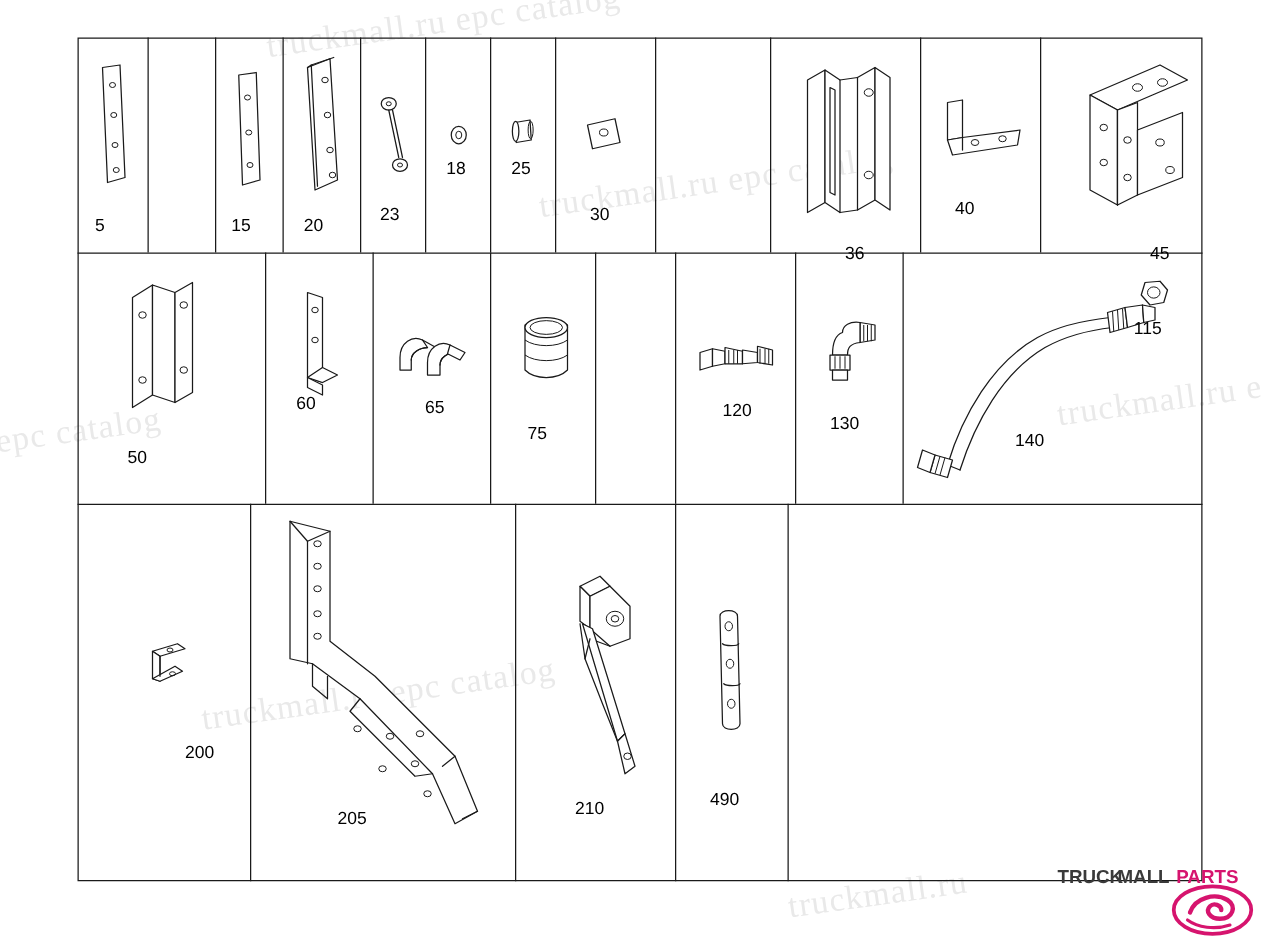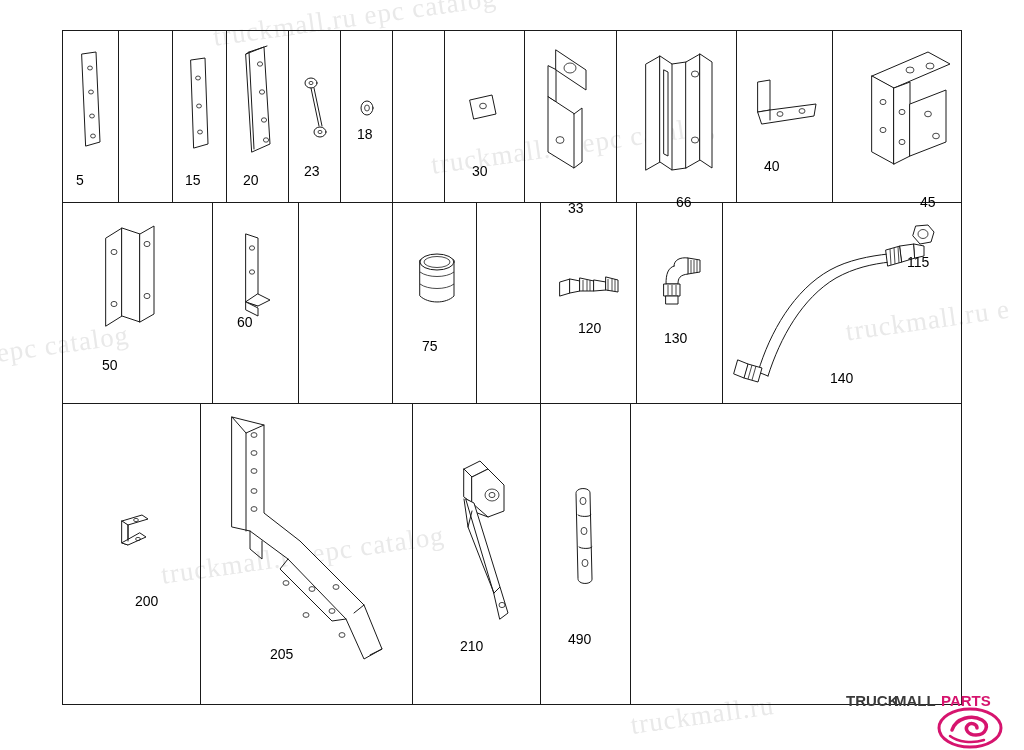--- a/index.html
+++ b/index.html
@@ -139,61 +139,58 @@
   <div class="cell" style="left:340px;top:30px;width:52px;height:172px;">
     <div class="art" style="left:17px;top:68px;">
       <svg width="20" height="22" viewBox="0 0 20 22">
         <ellipse class="ln-f" cx="10" cy="10" rx="6" ry="7"></ellipse>
         <ellipse class="thin" cx="10" cy="10" rx="2.4" ry="3"></ellipse>
       </svg>
     </div>
     <div class="num" style="left:17px;top:96px;">18</div>
   </div>
 
+  <div class="cell" style="left:392px;top:30px;width:52px;height:172px;">
+    <div class="art" style="left:14px;top:62px;">
+      <svg width="26" height="28" viewBox="0 0 26 28">
+        <path class="ln-f" d="M6 6 L18 4 L19 20 L7 22 Z"></path>
+        <ellipse class="ln-f" cx="6.5" cy="13" rx="2.6" ry="8"></ellipse>
+        <ellipse class="thin" cx="18.5" cy="12" rx="2" ry="7"></ellipse>
+      </svg>
+    </div>
+    <div class="num" style="left:17px;top:96px;">25</div>
+  </div>
 
   <div class="cell" style="left:444px;top:30px;width:80px;height:172px;">
     <div class="art" style="left:22px;top:62px;">
       <svg width="36" height="34" viewBox="0 0 36 34">
         <path class="ln-f" d="M4 8 L26 3 L30 22 L8 27 Z"></path>
         <ellipse class="thin" cx="17" cy="14" rx="3.4" ry="2.8"></ellipse>
       </svg>
     </div>
     <div class="num" style="left:28px;top:133px;">30</div>
   </div>
 
-  <div class="cell" style="left:524px;top:30px;width:92px;height:172px;">
-    <div class="art" style="left:16px;top:12px;">
-      <svg width="60" height="130" viewBox="0 0 60 130">
-        <path class="ln-f" d="M16 8 L46 28 L46 48 L16 28 Z"></path>
-        <ellipse class="thin" cx="30" cy="26" rx="6" ry="5"></ellipse>
-        <path class="ln-f" d="M16 28 L16 60 L8 55 L8 24 Z"></path>
-        <path class="ln-f" d="M8 55 L8 110 L34 126 L34 72 Z"></path>
-        <path class="ln" d="M34 72 L42 66 L42 120 L34 126"></path>
-        <ellipse class="thin" cx="20" cy="98" rx="4" ry="3.4"></ellipse>
-      </svg>
-    </div>
-    <div class="num" style="left:44px;top:170px;">33</div>
-  </div>
 
   <div class="cell" style="left:616px;top:30px;width:120px;height:172px;">
     <div class="art" style="left:22px;top:14px;">
       <svg width="82" height="140" viewBox="0 0 82 140">
 
         <path class="ln-f" d="M8 20 L22 12 L22 118 L8 126 Z"></path>
         <path class="ln-f" d="M22 12 L34 20 L34 126 L22 118 Z"></path>
         <path class="ln" d="M26 26 L30 28 L30 112 L26 110 Z"></path>
 
         <path class="ln-f" d="M48 18 L62 10 L62 116 L48 124 Z"></path>
         <path class="ln-f" d="M62 10 L74 18 L74 124 L62 116 Z"></path>
         <ellipse class="thin" cx="57" cy="30" rx="3.6" ry="3"></ellipse>
         <ellipse class="thin" cx="57" cy="96" rx="3.6" ry="3"></ellipse>
         <path class="ln" d="M34 20 L48 18 M34 126 L48 124"></path>
       </svg>
     </div>
-    <div class="num" style="left:60px;top:164px;">66</div>
+    <div class="num" style="left:60px;top:164px;">36</div>
   </div>
 
   <div class="cell" style="left:736px;top:30px;width:96px;height:172px;">
     <div class="art" style="left:14px;top:46px;">
       <svg width="72" height="60" viewBox="0 0 72 60">
         <path class="ln-f" d="M8 6 L20 4 L20 34 L8 36 Z"></path>
         <path class="ln-f" d="M8 36 L20 34 L66 28 L64 40 L12 48 Z"></path>
         <path class="ln" d="M20 34 L20 44"></path>
         <ellipse class="thin" cx="30" cy="38" rx="3" ry="2.4"></ellipse>
         <ellipse class="thin" cx="52" cy="35" rx="3" ry="2.4"></ellipse>
@@ -244,20 +241,33 @@
         <path class="ln-f" d="M14 6 L26 10 L26 78 L14 74 Z"></path>
         <path class="ln-f" d="M14 74 L26 78 L38 72 L26 66 Z"></path>
         <path class="ln-f" d="M14 74 L26 80 L26 88 L14 82 Z"></path>
         <ellipse class="thin" cx="20" cy="20" rx="2.6" ry="2.2"></ellipse>
         <ellipse class="thin" cx="20" cy="44" rx="2.6" ry="2.2"></ellipse>
       </svg>
     </div>
     <div class="num" style="left:25px;top:112px;">60</div>
   </div>
 
+  <div class="cell" style="left:298px;top:202px;width:94px;height:201px;">
+    <div class="art" style="left:18px;top:62px;">
+      <svg width="62" height="44" viewBox="0 0 62 44">
+        <path class="ln-f" d="M4 22 C4 10 14 4 22 8 L26 14 C20 14 13 18 13 24 L13 32 L4 32 Z"></path>
+        <path class="ln" d="M13 24 C13 18 20 14 26 14"></path>
+        <path class="ln-f" d="M26 26 C26 14 36 8 44 12 L49 18 C42 18 36 22 36 28 L36 36 L26 36 Z"></path>
+        <path class="ln" d="M36 28 C36 22 42 18 49 18"></path>
+        <path class="ln-f" d="M44 12 L56 18 L52 24 L42 19 Z"></path>
+        <path class="ln" d="M22 8 L31 13"></path>
+      </svg>
+    </div>
+    <div class="num" style="left:42px;top:115px;">65</div>
+  </div>
 
   <div class="cell" style="left:392px;top:202px;width:84px;height:201px;">
     <div class="art" style="left:14px;top:50px;">
       <svg width="62" height="62" viewBox="0 0 62 62">
         <path class="ln-f" d="M14 8 C22 2 40 2 48 8 L48 44 C40 52 22 52 14 44 Z"></path>
         <ellipse class="ln-f" cx="31" cy="10" rx="17" ry="8"></ellipse>
         <ellipse class="thin" cx="31" cy="10" rx="13" ry="5.5"></ellipse>
         <path class="thin" d="M14 20 C22 26 40 26 48 20"></path>
         <path class="thin" d="M14 32 C22 38 40 38 48 32"></path>
       </svg>
@@ -306,21 +316,21 @@
         <path class="ln-f" d="M156 26 L170 22 L172 38 L158 42 Z"></path>
         <path class="thin" d="M160 25 L161 41 M164 24 L165 40 M168 23 L169 39"></path>
         <path class="ln-f" d="M170 22 L184 20 L185 34 L172 38 Z"></path>
         <path class="ln-f" d="M184 20 L194 22 L194 32 L185 34 Z"></path>
 
         <path class="ln-f" d="M18 140 L32 144 L28 158 L14 154 Z"></path>
         <path class="thin" d="M22 141 L18 155 M26 142 L22 156"></path>
         <path class="ln-f" d="M8 136 L18 140 L14 154 L4 150 Z"></path>
       </svg>
     </div>
-    <div class="num" style="left:90px;top:168px;margin-left:18px;">140</div>
+    <div class="num" style="left:90px;top:142px;">140</div>
 
     <div class="art" style="left:186px;top:20px;">
       <svg width="30" height="28" viewBox="0 0 30 28">
         <path class="ln-f" d="M8 4 L20 3 L26 10 L23 20 L12 22 L5 14 Z"></path>
         <ellipse class="thin" cx="15" cy="12" rx="5" ry="4.5"></ellipse>
       </svg>
     </div>
     <div class="num" style="left:185px;top:52px;">115</div>
   </div>
 
@@ -328,21 +338,21 @@
     <div class="art" style="left:50px;top:108px;">
       <svg width="50" height="58" viewBox="0 0 50 58">
         <path class="ln-f" d="M10 10 L30 4 L36 8 L16 14 Z"></path>
         <path class="ln-f" d="M10 10 L16 14 L16 34 L10 32 Z"></path>
         <path class="ln-f" d="M10 32 L16 34 L34 26 L28 22 Z"></path>
         <path class="ln" d="M16 14 L16 30"></path>
         <ellipse class="thin" cx="24" cy="9" rx="2.4" ry="1.6"></ellipse>
         <ellipse class="thin" cx="26" cy="28" rx="2.4" ry="1.6"></ellipse>
       </svg>
     </div>
-    <div class="num" style="left:73px;top:190px;">200</div>
+    <div class="num" style="left:86px;top:190px;">200</div>
   </div>
 
   <div class="cell" style="left:200px;top:403px;width:212px;height:302px;">
     <div class="art" style="left:14px;top:6px;">
       <svg width="186" height="260" viewBox="0 0 186 260">
         <path class="ln-f" d="M18 8 L50 16 L50 104 L86 132 L150 196 L168 240 L150 250 L132 210 L74 150 L36 122 L18 118 Z"></path>
         <path class="ln" d="M50 16 L32 24 L32 122"></path>
         <path class="ln" d="M32 24 L18 8"></path>
         <path class="ln" d="M36 122 L36 140 L48 150 L48 132"></path>
         <path class="ln" d="M150 196 L140 204"></path>

